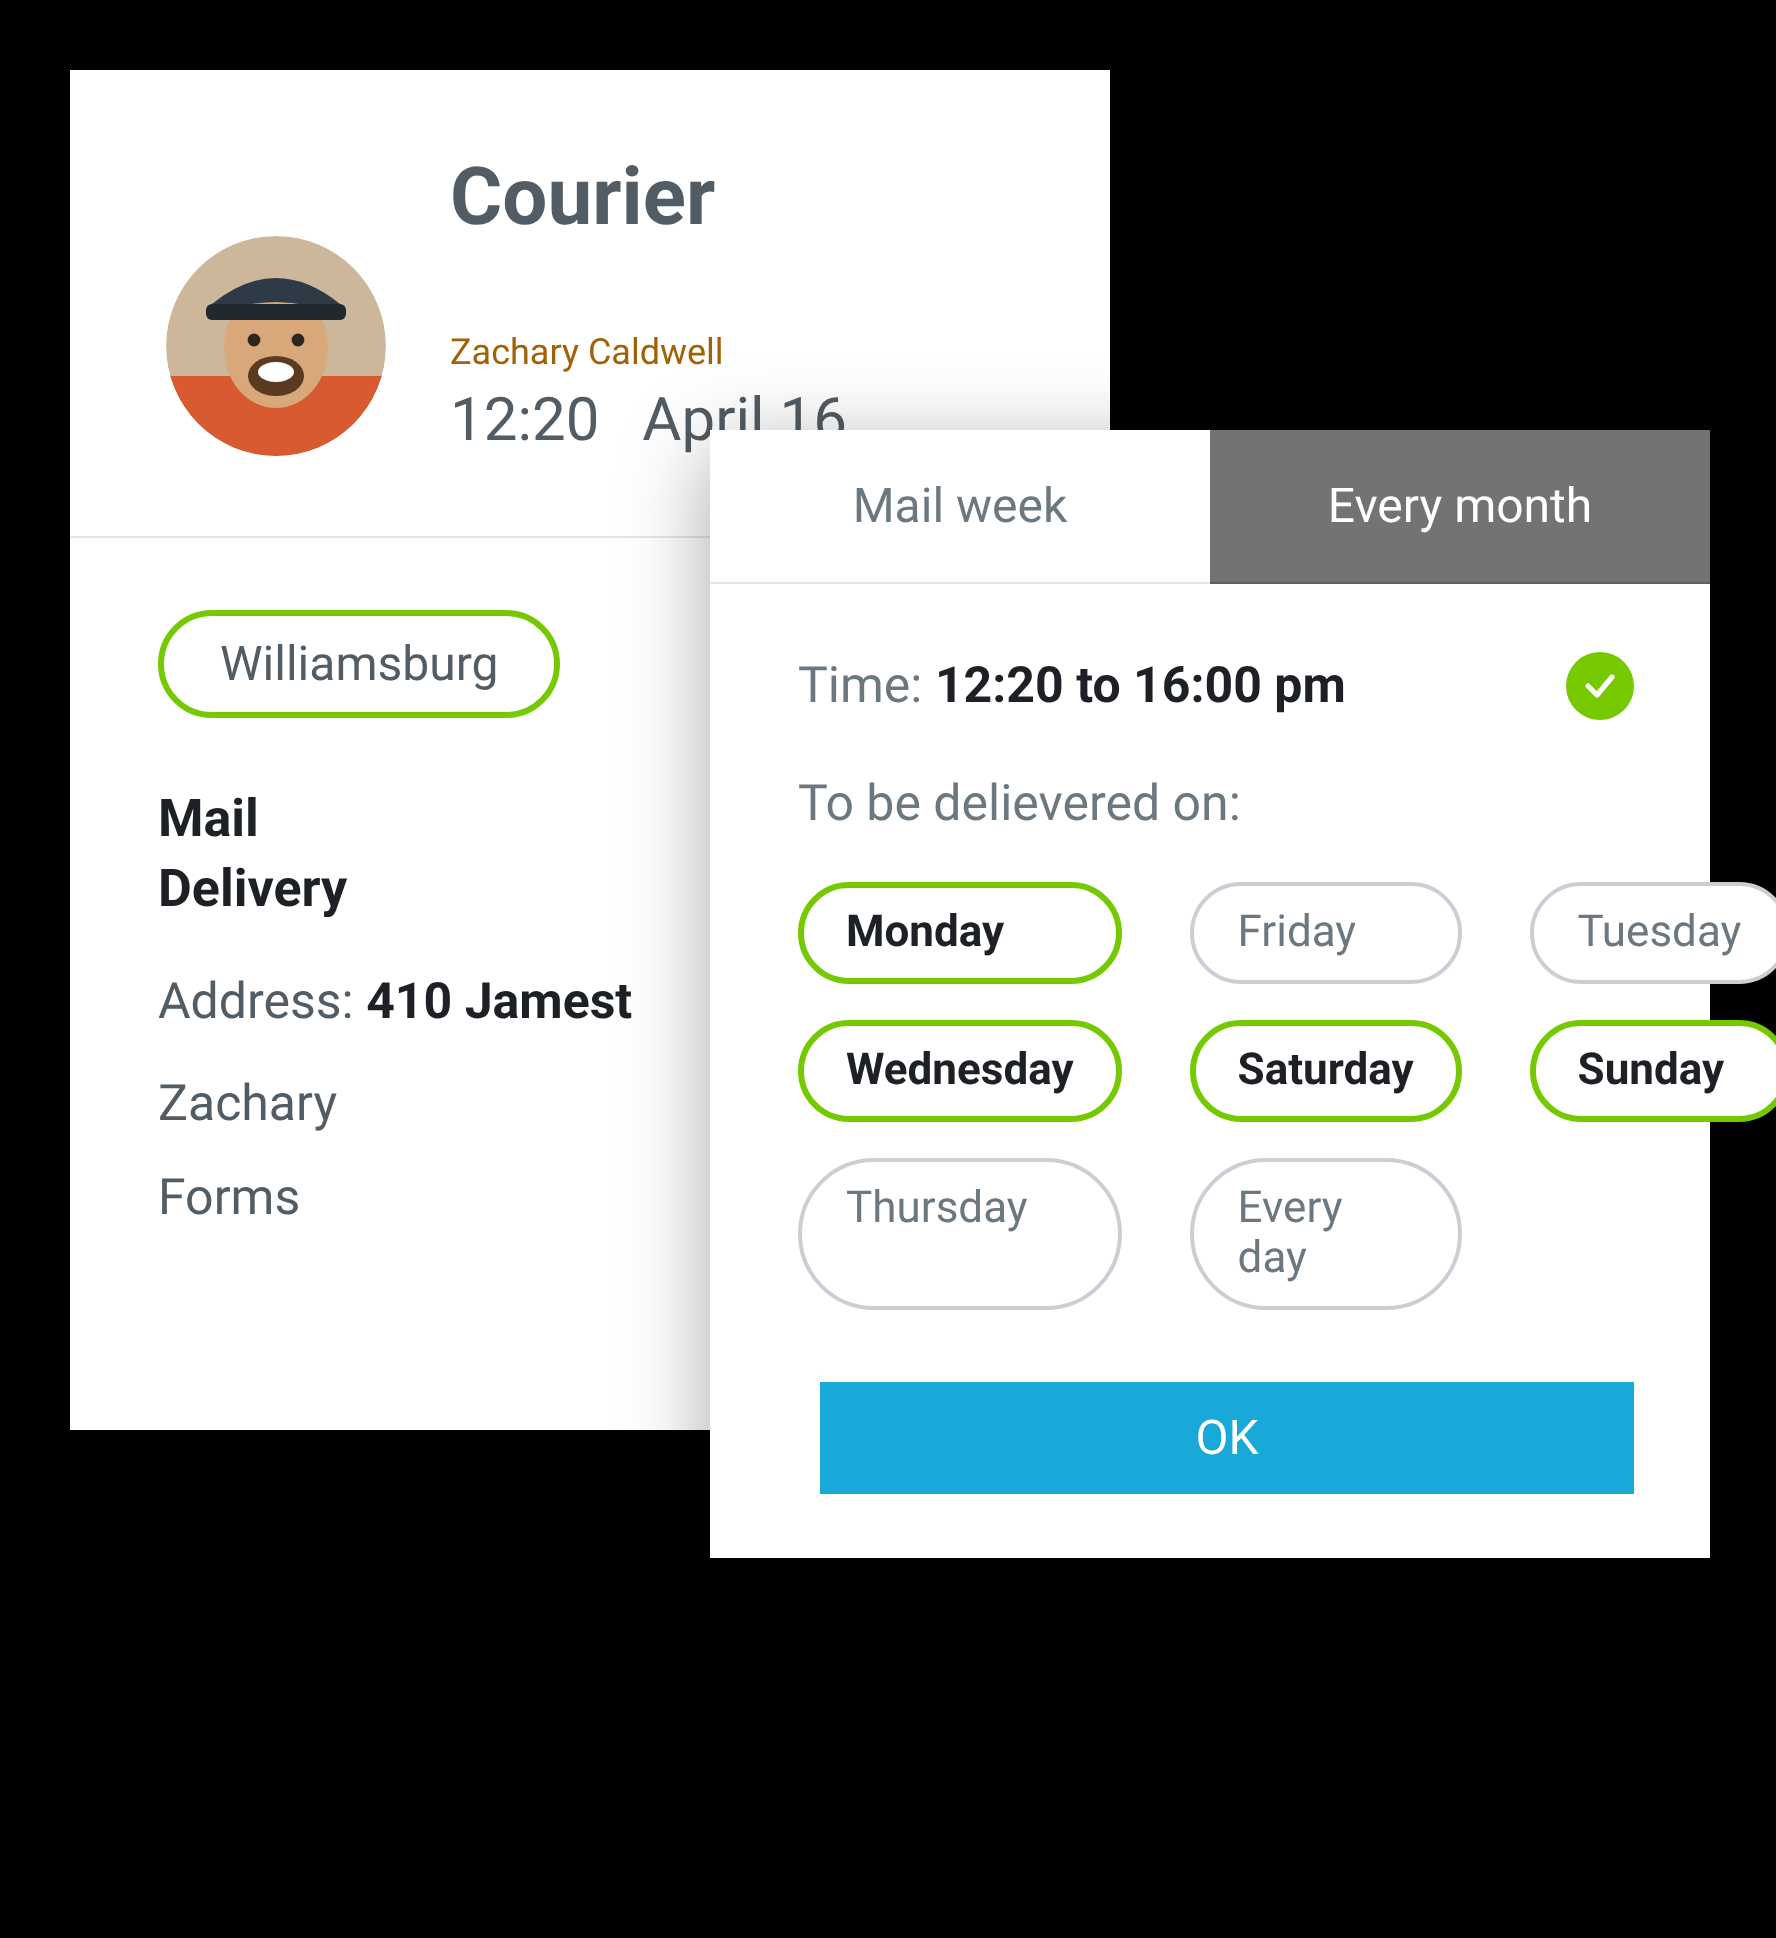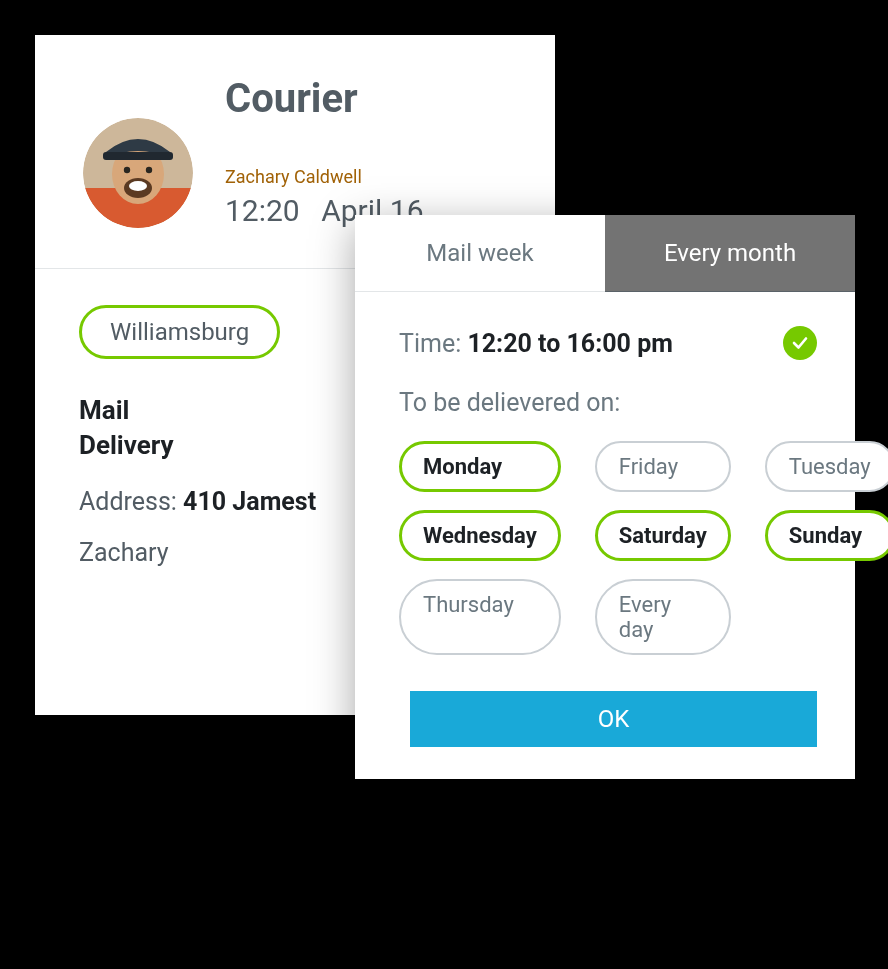--- a/index.html
+++ b/index.html
@@ -211,20 +211,21 @@
       <span>Mail</span><br>
       <span>Delivery</span>
     </div>
 
     <div class="addr-row">
       <span>Address:</span>
       <span class="val">410 Jamest</span>
     </div>
 
     <div class="link-row">Zachary</div>
+    <div class="link-row">Forms</div>
   </div>
 </div>
 
 <div class="card card-schedule">
   <div class="tabs">
     <div class="tab">Mail week</div>
     <div class="tab active">Every month</div>
   </div>
 
   <div class="sched-body">

